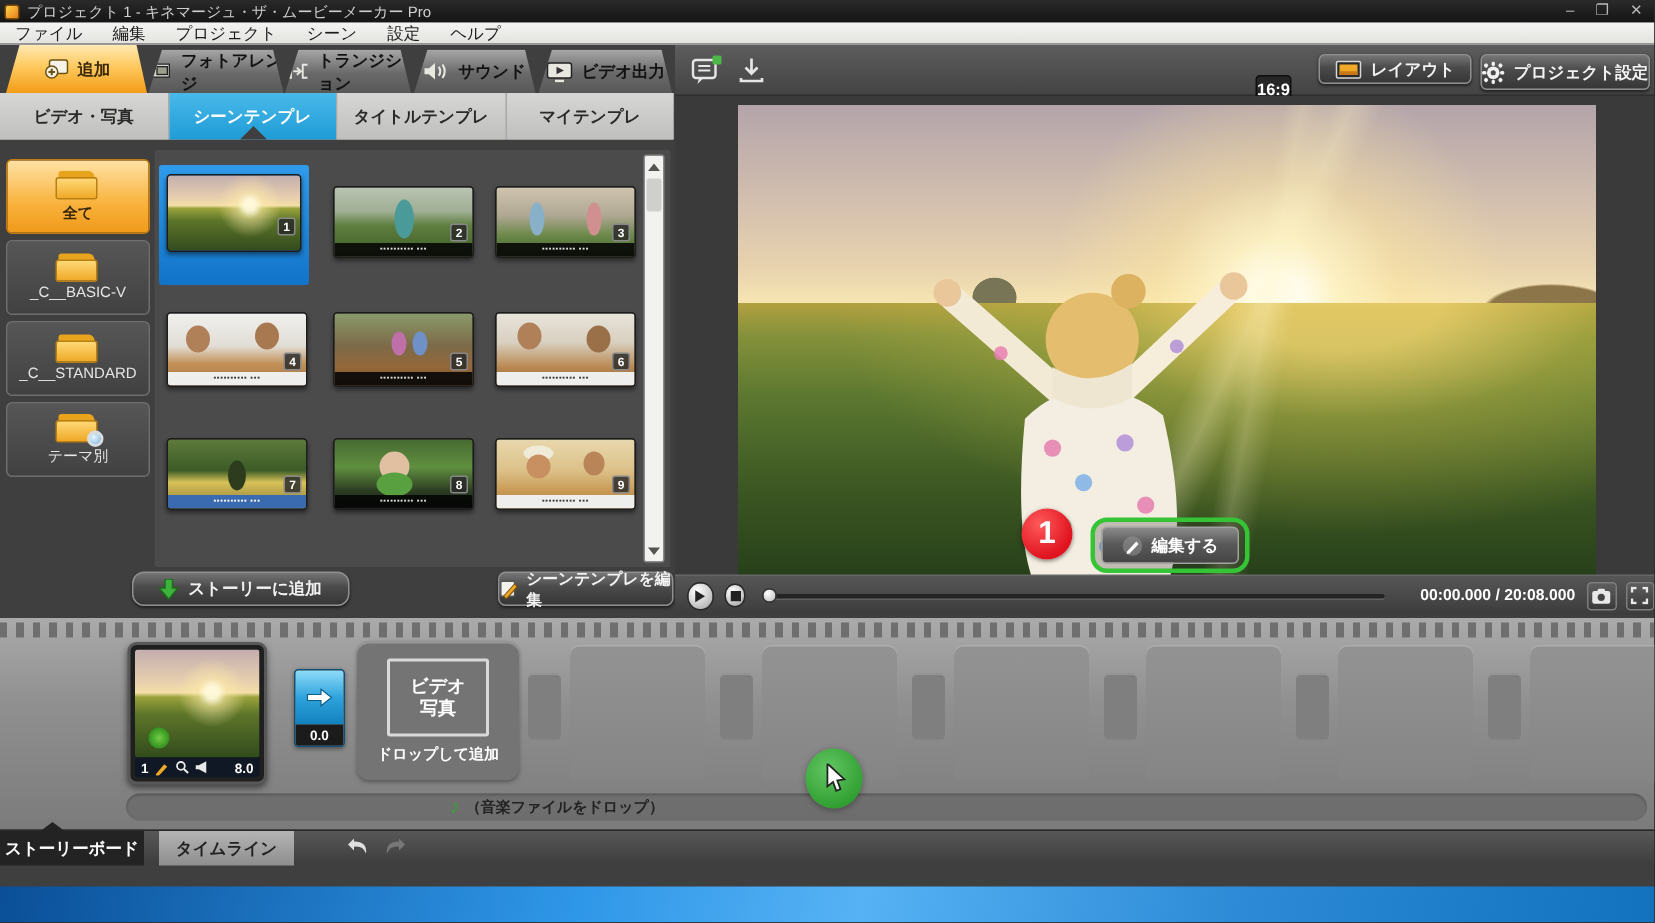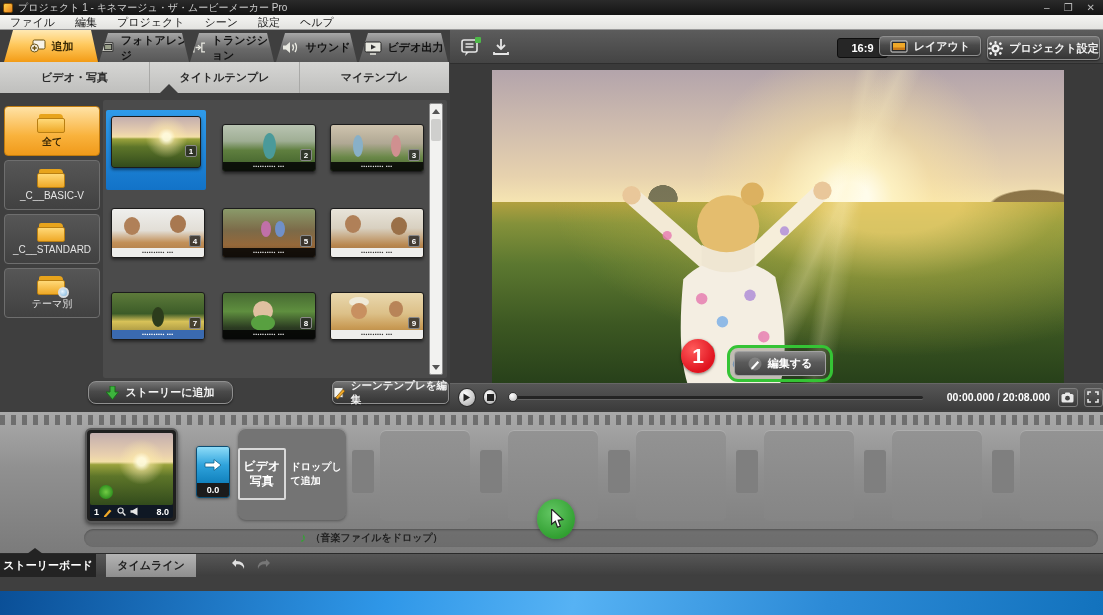--- a/index.html
+++ b/index.html
@@ -94,21 +94,21 @@
   .sprockets { position:absolute; left:0; top:3px; width:1103px; height:10px; background:repeating-linear-gradient(90deg, #5c5c5c 0 5px, rgba(0,0,0,0) 5px 11px); opacity:.75; }
   .slot { position:absolute; top:18px; width:90px; height:91px; border-radius:6px; background:linear-gradient(#939393,#858585); box-shadow:inset 0 1px 0 rgba(255,255,255,.25); }
   .slot-sq { position:absolute; top:37px; width:22px; height:44px; border-radius:3px; background:#7f7f7f; box-shadow:inset 0 1px 0 rgba(255,255,255,.2); }
   .clip { position:absolute; left:85px; top:16px; width:93px; height:95px; background:#1f1f1f; border:2px solid #585858; border-radius:6px; box-shadow:0 2px 4px rgba(0,0,0,.5); overflow:hidden; }
   .clip .img { position:absolute; left:3px; top:3px; right:3px; bottom:16px; border-radius:2px; }
   .clip .flare { position:absolute; left:12px; bottom:22px; width:14px; height:14px; border-radius:50%; background:radial-gradient(circle,#7adf4a,#2f9b20 70%); opacity:.85; }
   .clipbar { position:absolute; left:3px; right:3px; bottom:3px; height:13px; background:rgba(14,24,38,.88); border-radius:0 0 2px 2px; display:flex; align-items:center; gap:4px; padding:0 4px; color:#fff; font-size:9px; font-weight:bold; }
   .trans { position:absolute; left:196px; top:34px; width:34px; height:52px; border-radius:3px; overflow:hidden; border:1px solid #0c4e74; box-shadow:0 1px 3px rgba(0,0,0,.4); }
   .trans .blue { height:36px; background:linear-gradient(#8edcf8,#2fa3dc 50%,#1181bd); display:flex; align-items:center; justify-content:center; }
   .trans .dur { height:15px; background:#1b1b1b; color:#fff; font-size:9px; font-weight:bold; text-align:center; line-height:15px; }
-  .dropzone { position:absolute; left:238px; top:16px; width:108px; height:92px; background:#747474; border-radius:8px; box-shadow:inset 0 1px 0 rgba(255,255,255,.25), 0 1px 3px rgba(0,0,0,.35); display:flex; flex-direction:row; align-items:center; justify-content:center; gap:5px; }
+  .dropzone { position:absolute; left:238px; top:16px; width:108px; height:92px; background:#747474; border-radius:8px; box-shadow:inset 0 1px 0 rgba(255,255,255,.25), 0 1px 3px rgba(0,0,0,.35); display:flex; flex-direction:column; align-items:center; justify-content:center; gap:5px; }
   .dz-box { width:68px; height:52px; border:2px solid #d9d9d9; border-radius:2px; display:flex; flex-direction:column; align-items:center; justify-content:center; color:#fff; font-size:12px; font-weight:bold; line-height:15px; }
   .dz-hint { color:#fff; font-size:10px; font-weight:bold; }
   .audiostrip { position:absolute; left:84px; top:117px; width:1014px; height:18px; background:rgba(96,96,96,.55); border-radius:9px; box-shadow:inset 0 1px 2px rgba(0,0,0,.25); }
   .musichint { position:absolute; left:300px; top:118px; display:flex; align-items:center; gap:4px; font-size:10px; font-weight:bold; color:#222; }
   .musichint .note { color:#2fa82f; font-size:13px; font-weight:bold; }
   .cursor-hl { position:absolute; left:537px; top:87px; width:38px; height:40px; border-radius:50%; background:radial-gradient(circle at 40% 35%, #63c663, #2f9e2f 75%); box-shadow:0 1px 4px rgba(0,0,0,.35); }
 
   
   .modebar { left:0; top:553px; width:1103px; height:23px; background:linear-gradient(#575757,#3e3e3e); border-top:1px solid #2a2a2a; }
   .modetab { position:absolute; top:0; height:23px; display:flex; align-items:center; justify-content:center; font-size:11px; font-weight:bold; }
@@ -176,20 +176,23 @@
         <rect x="1" y="1" width="16" height="10" rx="1.5" fill="#e8e8e0" stroke="#222"></rect>
         <path d="M7 3.5 l5 2.5 -5 2.5 z" fill="#333"></path>
         <path d="M6 13 h6" stroke="#e8e8e0" stroke-width="1.6"></path>
       </svg>
     <span>ビデオ出力</span>
   </div>
 
   <div class="abs subtabs">
     <div class="subtab">
         <span>ビデオ・写真</span>
+      </div>
+    <div class="subtab active">
+        <span>シーンテンプレ</span>
       </div>
     <div class="subtab">
         <span>タイトルテンプレ</span>
       </div>
     <div class="subtab" style="border-right:none;">
         <span>マイテンプレ</span>
       </div>
   </div>
   <div class="abs notch-up" style="left:160px;top:84px;"></div>
 
@@ -305,21 +308,21 @@
     <svg class="abs" style="left:10px;top:6px;" width="22" height="22" viewBox="0 0 22 22">
       <rect x="2" y="4" width="15" height="12" rx="2" fill="none" stroke="#e6e6e6" stroke-width="1.6"></rect>
       <path d="M6 16 l-1 4 4 -4" fill="#e6e6e6"></path>
       <path d="M5.5 8 h8 M5.5 11 h8" stroke="#e6e6e6" stroke-width="1.3"></path>
       <rect x="15" y="1" width="6" height="6" rx="1" fill="#4db848"></rect>
     </svg>
     <svg class="abs" style="left:42px;top:8px;" width="18" height="18" viewBox="0 0 18 18">
       <path d="M9 1 v9 M5 7 l4 4 4 -4" fill="none" stroke="#e6e6e6" stroke-width="1.8"></path>
       <path d="M2 14 v2 h14 v-2" fill="none" stroke="#e6e6e6" stroke-width="1.8"></path>
     </svg>
-    <div class="pill" style="left:387px;top:8px;width:51px;height:20px;">
+    <div class="pill" style="left:387px;top:20px;width:24px;height:20px;">
         <span>16:9</span>
       </div>
     <div class="btn-dark abs" style="left:429px;top:6px;width:102px;height:20px;border-radius:4px;">
       <svg width="18" height="13" viewBox="0 0 18 13">
           <rect x="1" y="1" width="16" height="11" rx="1" fill="#2a2a2a" stroke="#d8d8d8"></rect>
           <rect x="3" y="3" width="12" height="7" fill="#f0a828"></rect>
           <rect x="3" y="7.5" width="12" height="2.5" fill="#c87818"></rect>
         </svg>
       <span>レイアウト</span>
     </div>

